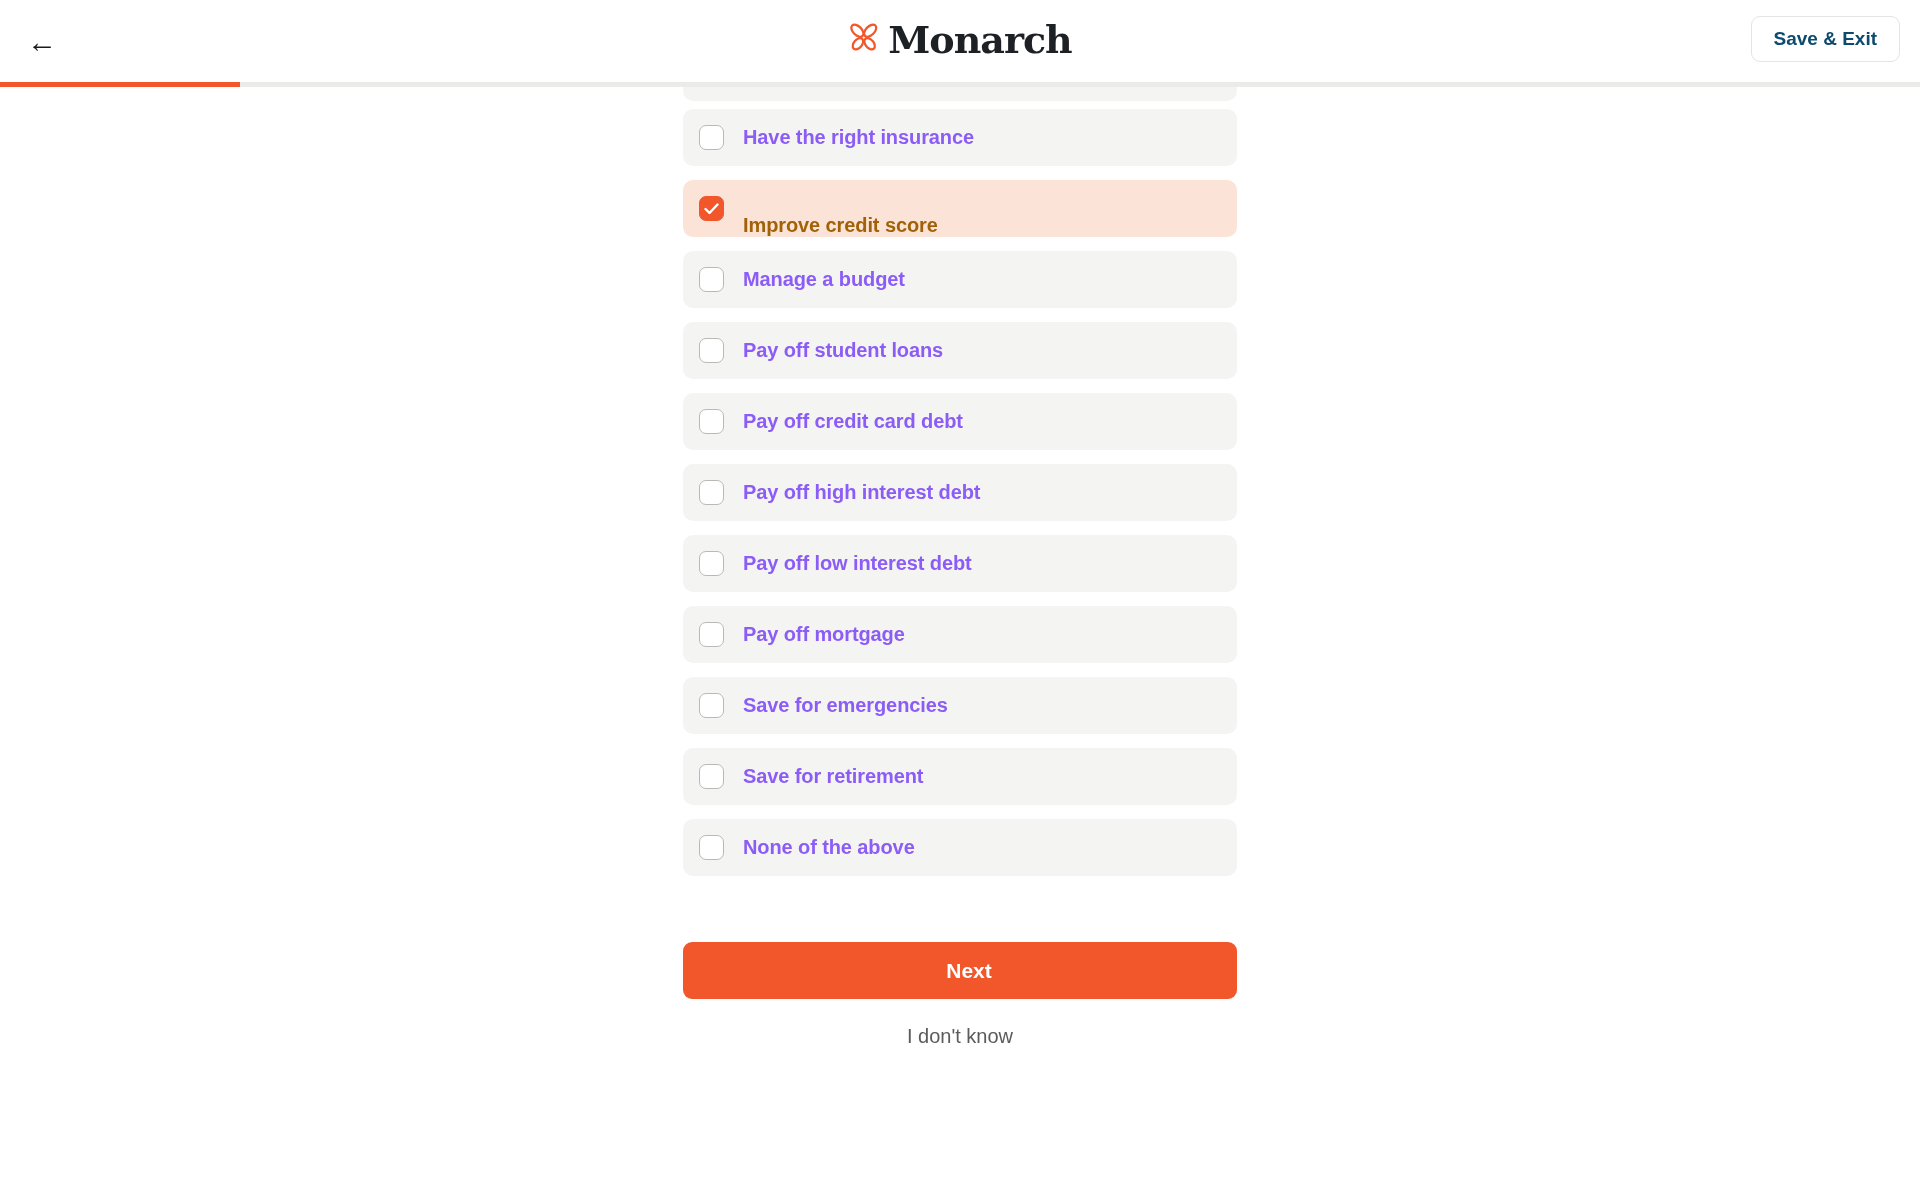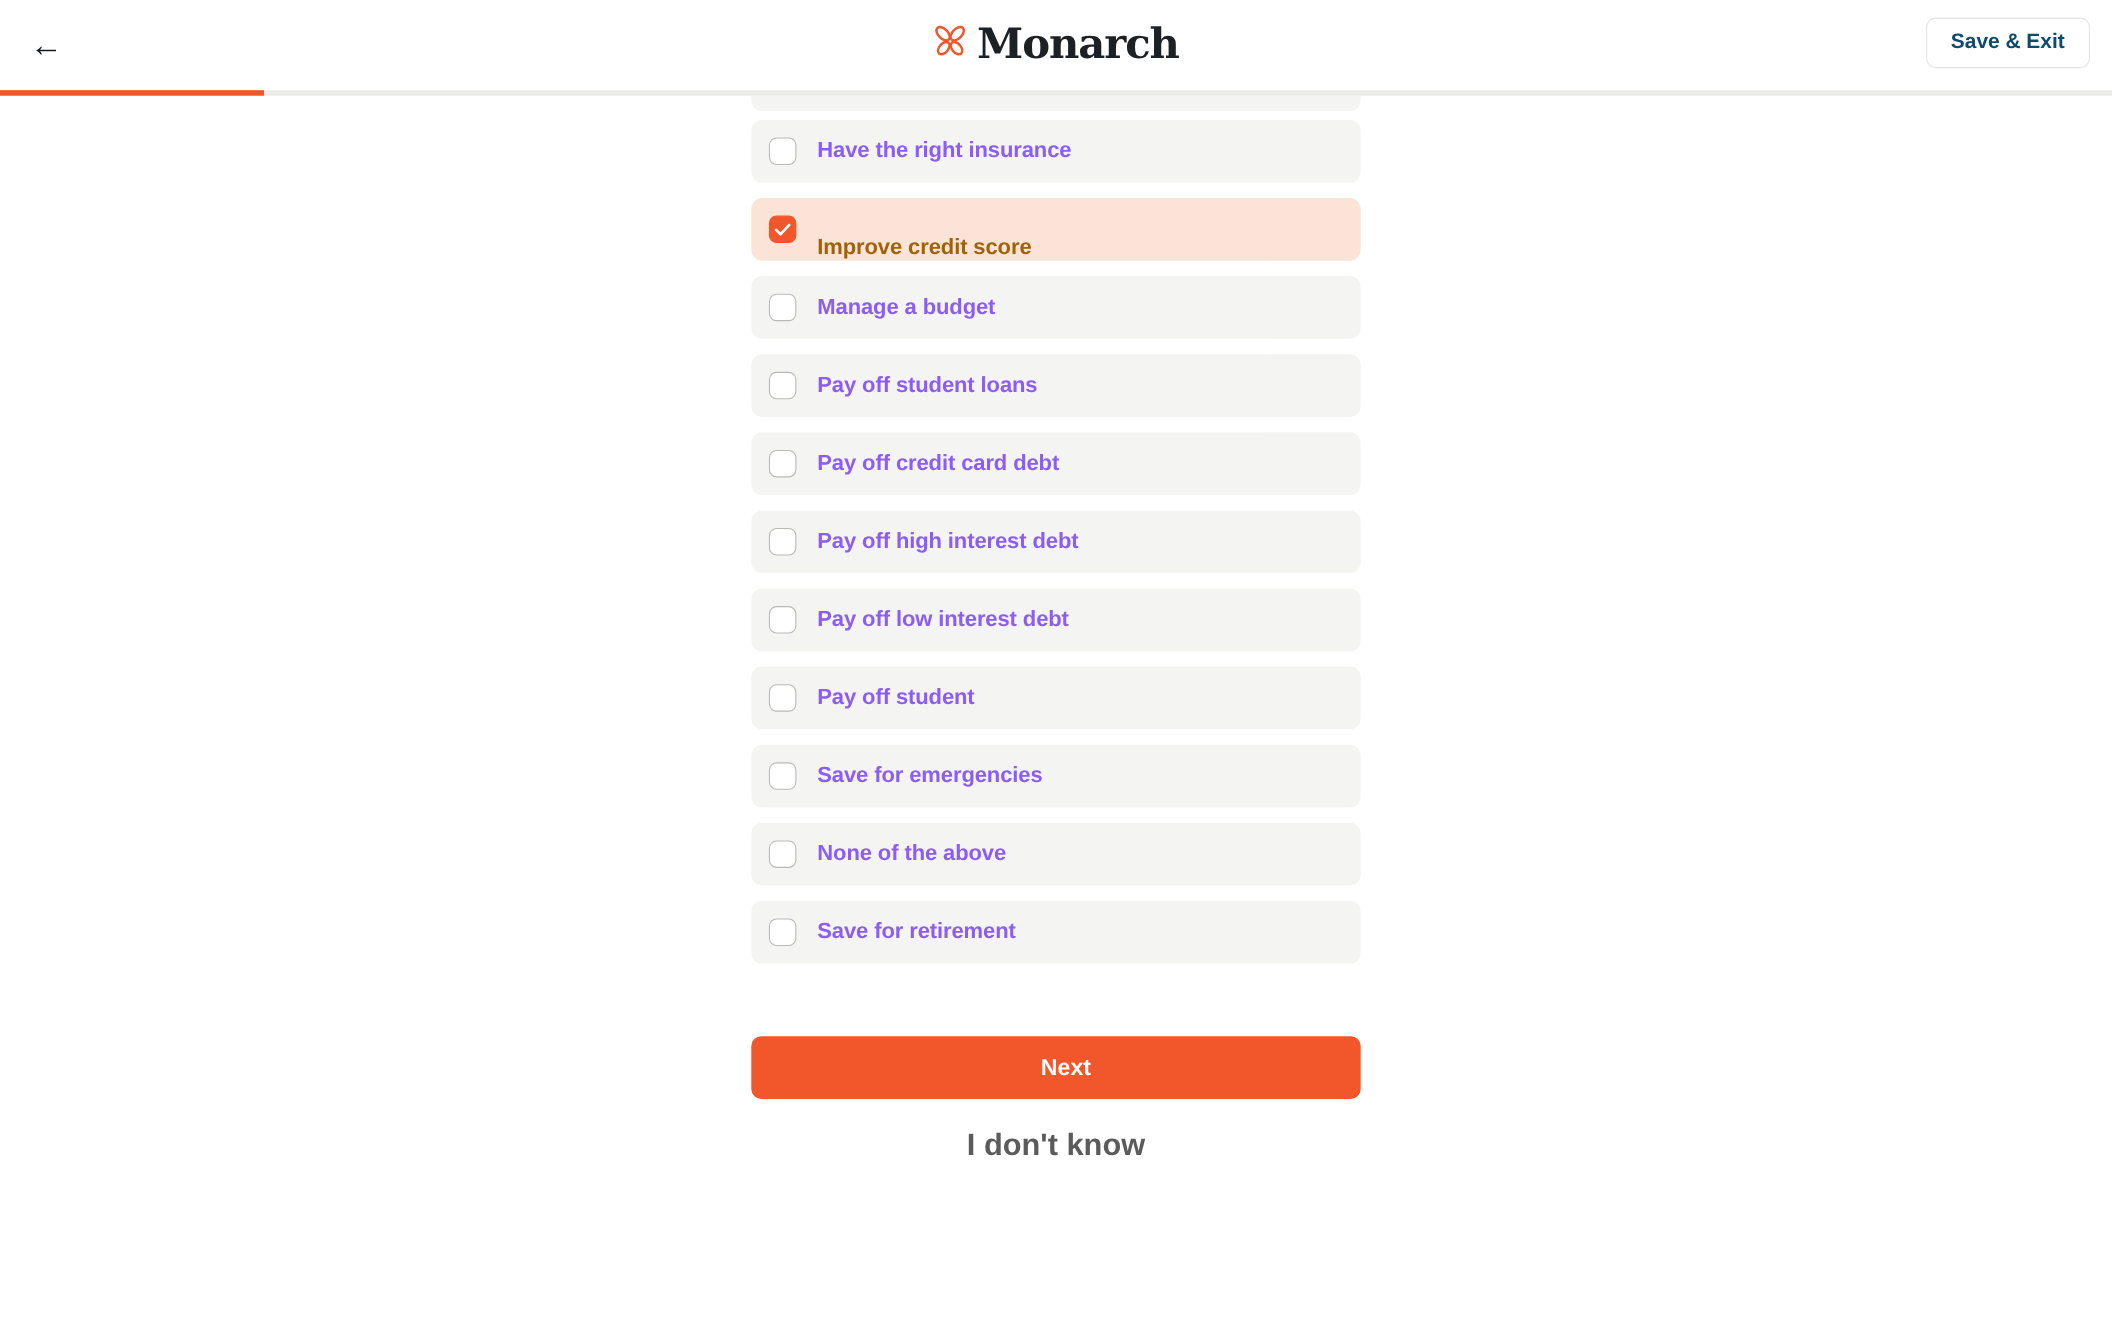--- a/index.html
+++ b/index.html
@@ -35,21 +35,21 @@
   .row-label { font-size:20px; font-weight:600; color:#8b5cf6; letter-spacing:-0.1px; }
   .row.checked { background:#fbe4d7; }
   .row.checked .checkbox { background:#f2562b; border-color:#f2562b; }
   .row.checked .checkbox svg { display:block; }
   .row.checked .row-label { color:#a16207;margin-top:34px; }
 
   
   .next-btn { display:block; margin-top:66px; width:554px; height:57px; background:#f2562b;
     border:none; border-radius:9px; color:#ffffff; font-family:inherit;
     font-size:21px; font-weight:600; cursor:pointer;padding-left:18px; }
-  .dont-know { margin-top:26px; text-align:center; font-size:28px; font-weight:700;
+  .dont-know { margin-top:26px; text-align:center; font-size:20px; font-weight:400;
     color:#5b5b5b; cursor:pointer; }
 </style>
 </head>
 <body>
 
 <header class="header">
   <button class="back-btn">
     <span>←</span>
   </button>
 
@@ -109,34 +109,34 @@
     <span class="row-label">Pay off high interest debt</span>
   </div>
 
   <div class="row">
     <span class="checkbox"></span>
     <span class="row-label">Pay off low interest debt</span>
   </div>
 
   <div class="row">
     <span class="checkbox"></span>
-    <span class="row-label">Pay off student</span>
+    <span class="row-label">Pay off mortgage</span>
   </div>
 
   <div class="row">
     <span class="checkbox"></span>
     <span class="row-label">Save for emergencies</span>
   </div>
 
 
   <div class="row">
     <span class="checkbox"></span>
-    <span class="row-label">None of the above</span>
+    <span class="row-label">Save for retirement</span>
   </div>
 
   <div class="row">
     <span class="checkbox"></span>
-    <span class="row-label">Save for retirement</span>
+    <span class="row-label">None of the above</span>
   </div>
 
   <button class="next-btn">Next</button>
   <div class="dont-know">I don't know</div>
 </main>
 
 </body></html>

